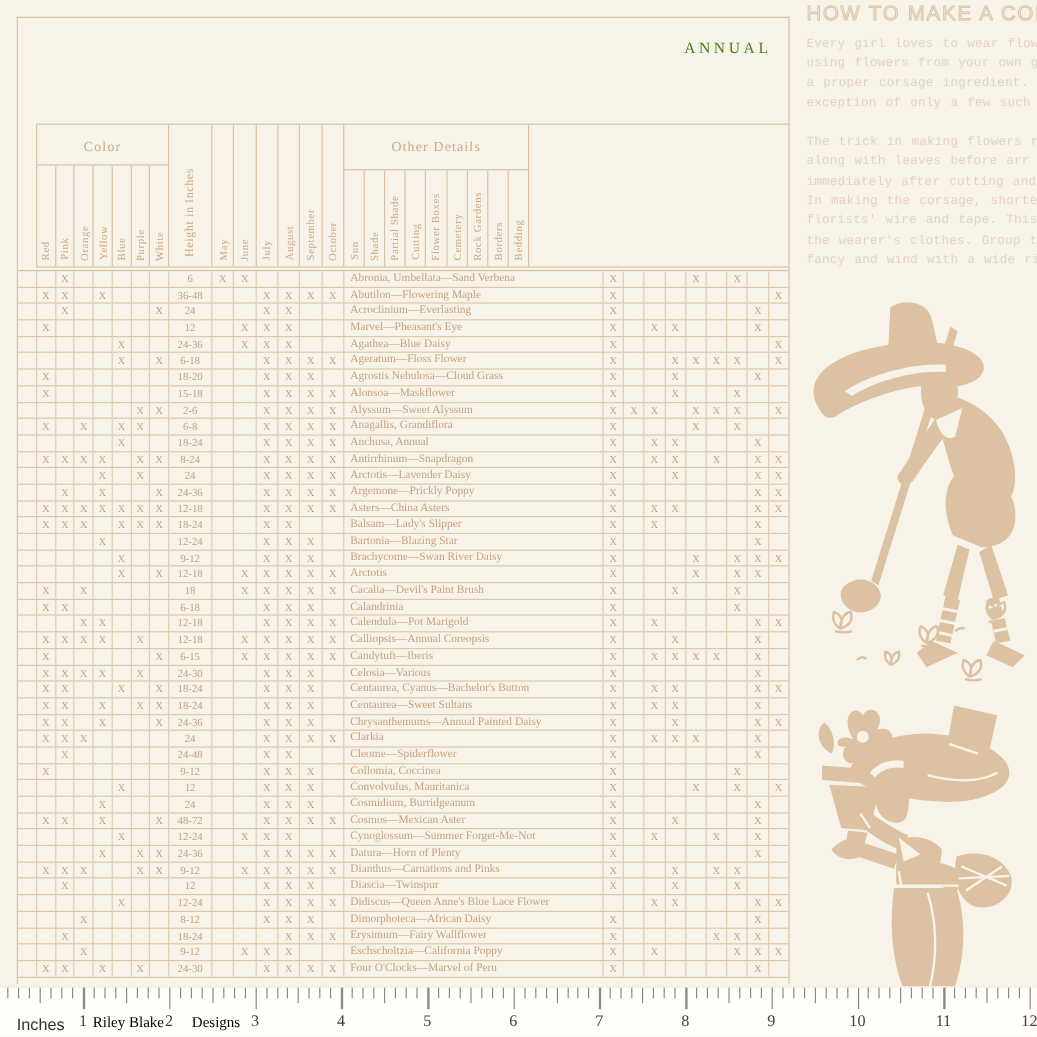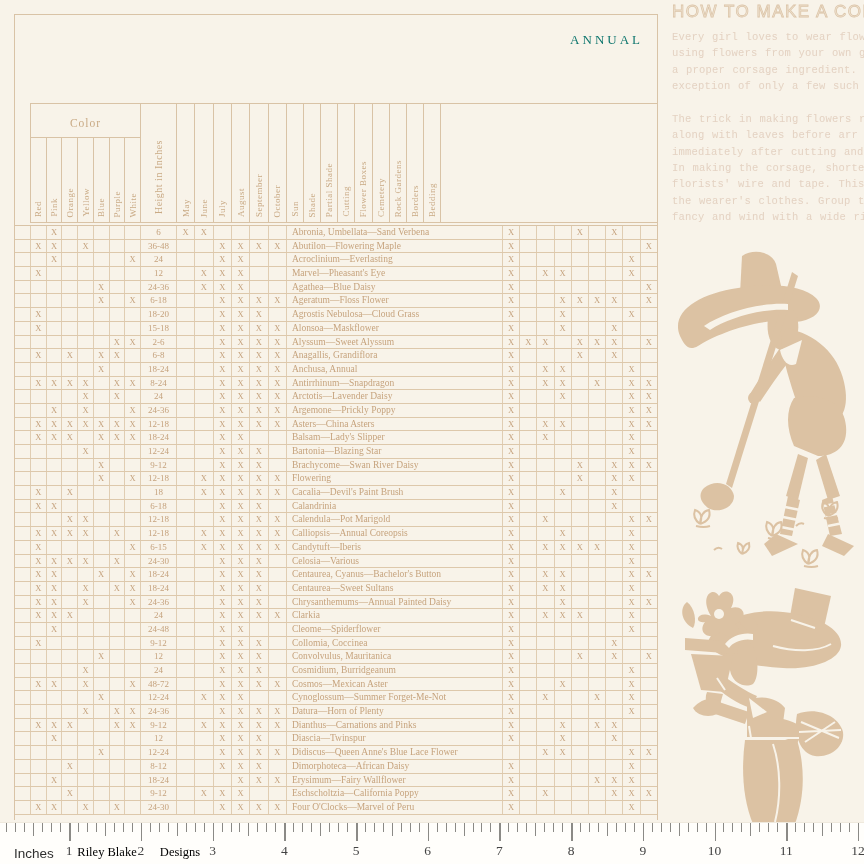--- a/index.html
+++ b/index.html
@@ -10,21 +10,21 @@
     overflow: hidden;
     font-family: "Liberation Serif", serif;
   }
   
   #sheet {
     position: absolute; left:14px; top:14px; width:644px; height:806px;
     border: 1px solid #d9c3a6; border-bottom: none;
   }
   .annual {
     position:absolute; top:17px; right:14px;
-    font: 13px "Liberation Serif", serif; letter-spacing: 3px; color:#0f766e;
+    font: 13px "Liberation Serif", serif; letter-spacing: 3px; color:#4d7c0f;
   }
   .intro {
     position:absolute; top:52px; left:0; width:100%; text-align:center;
     font: 13px "Liberation Serif", serif; color:#cdb08d; letter-spacing:0.2px;
   }
   #thead {
     position:absolute; top:88px; left:15px; width:627px; height:120px;
     display:flex; border-top:1px solid #d9c3a6; border-bottom:1px solid #d9c3a6;
   }
   .g { border-left:1px solid #d9c3a6; display:flex; flex-direction:column; }
@@ -160,20 +160,21 @@
           </div>
           <div class="subcol">
             <span class="rot">September</span>
           </div>
           <div class="subcol">
             <span class="rot">October</span>
           </div>
         </div>
     </div>
     <div class="g g-details">
+      <div class="glabel short">Other Details</div>
       <div class="subcols" id="detail-cols">
           <div class="subcol">
             <span class="rot">Sun</span>
           </div>
           <div class="subcol">
             <span class="rot">Shade</span>
           </div>
           <div class="subcol">
             <span class="rot">Partial Shade</span>
           </div>
@@ -695,21 +696,21 @@
         <div class="cell cx">X</div>
         <div class="cell cx"></div>
         <div class="cell cx">X</div>
         <div class="cell ch">12-18</div>
         <div class="cell cs"></div>
         <div class="cell cs">X</div>
         <div class="cell cs">X</div>
         <div class="cell cs">X</div>
         <div class="cell cs">X</div>
         <div class="cell cs">X</div>
-        <div class="cell cn">Flowering</div>
+        <div class="cell cn">Arctotis</div>
         <div class="cell cd">X</div>
         <div class="cell cd"></div>
         <div class="cell cd"></div>
         <div class="cell cd"></div>
         <div class="cell cd">X</div>
         <div class="cell cd"></div>
         <div class="cell cd">X</div>
         <div class="cell cd">X</div>
         <div class="cell cd"></div>
       </div>

